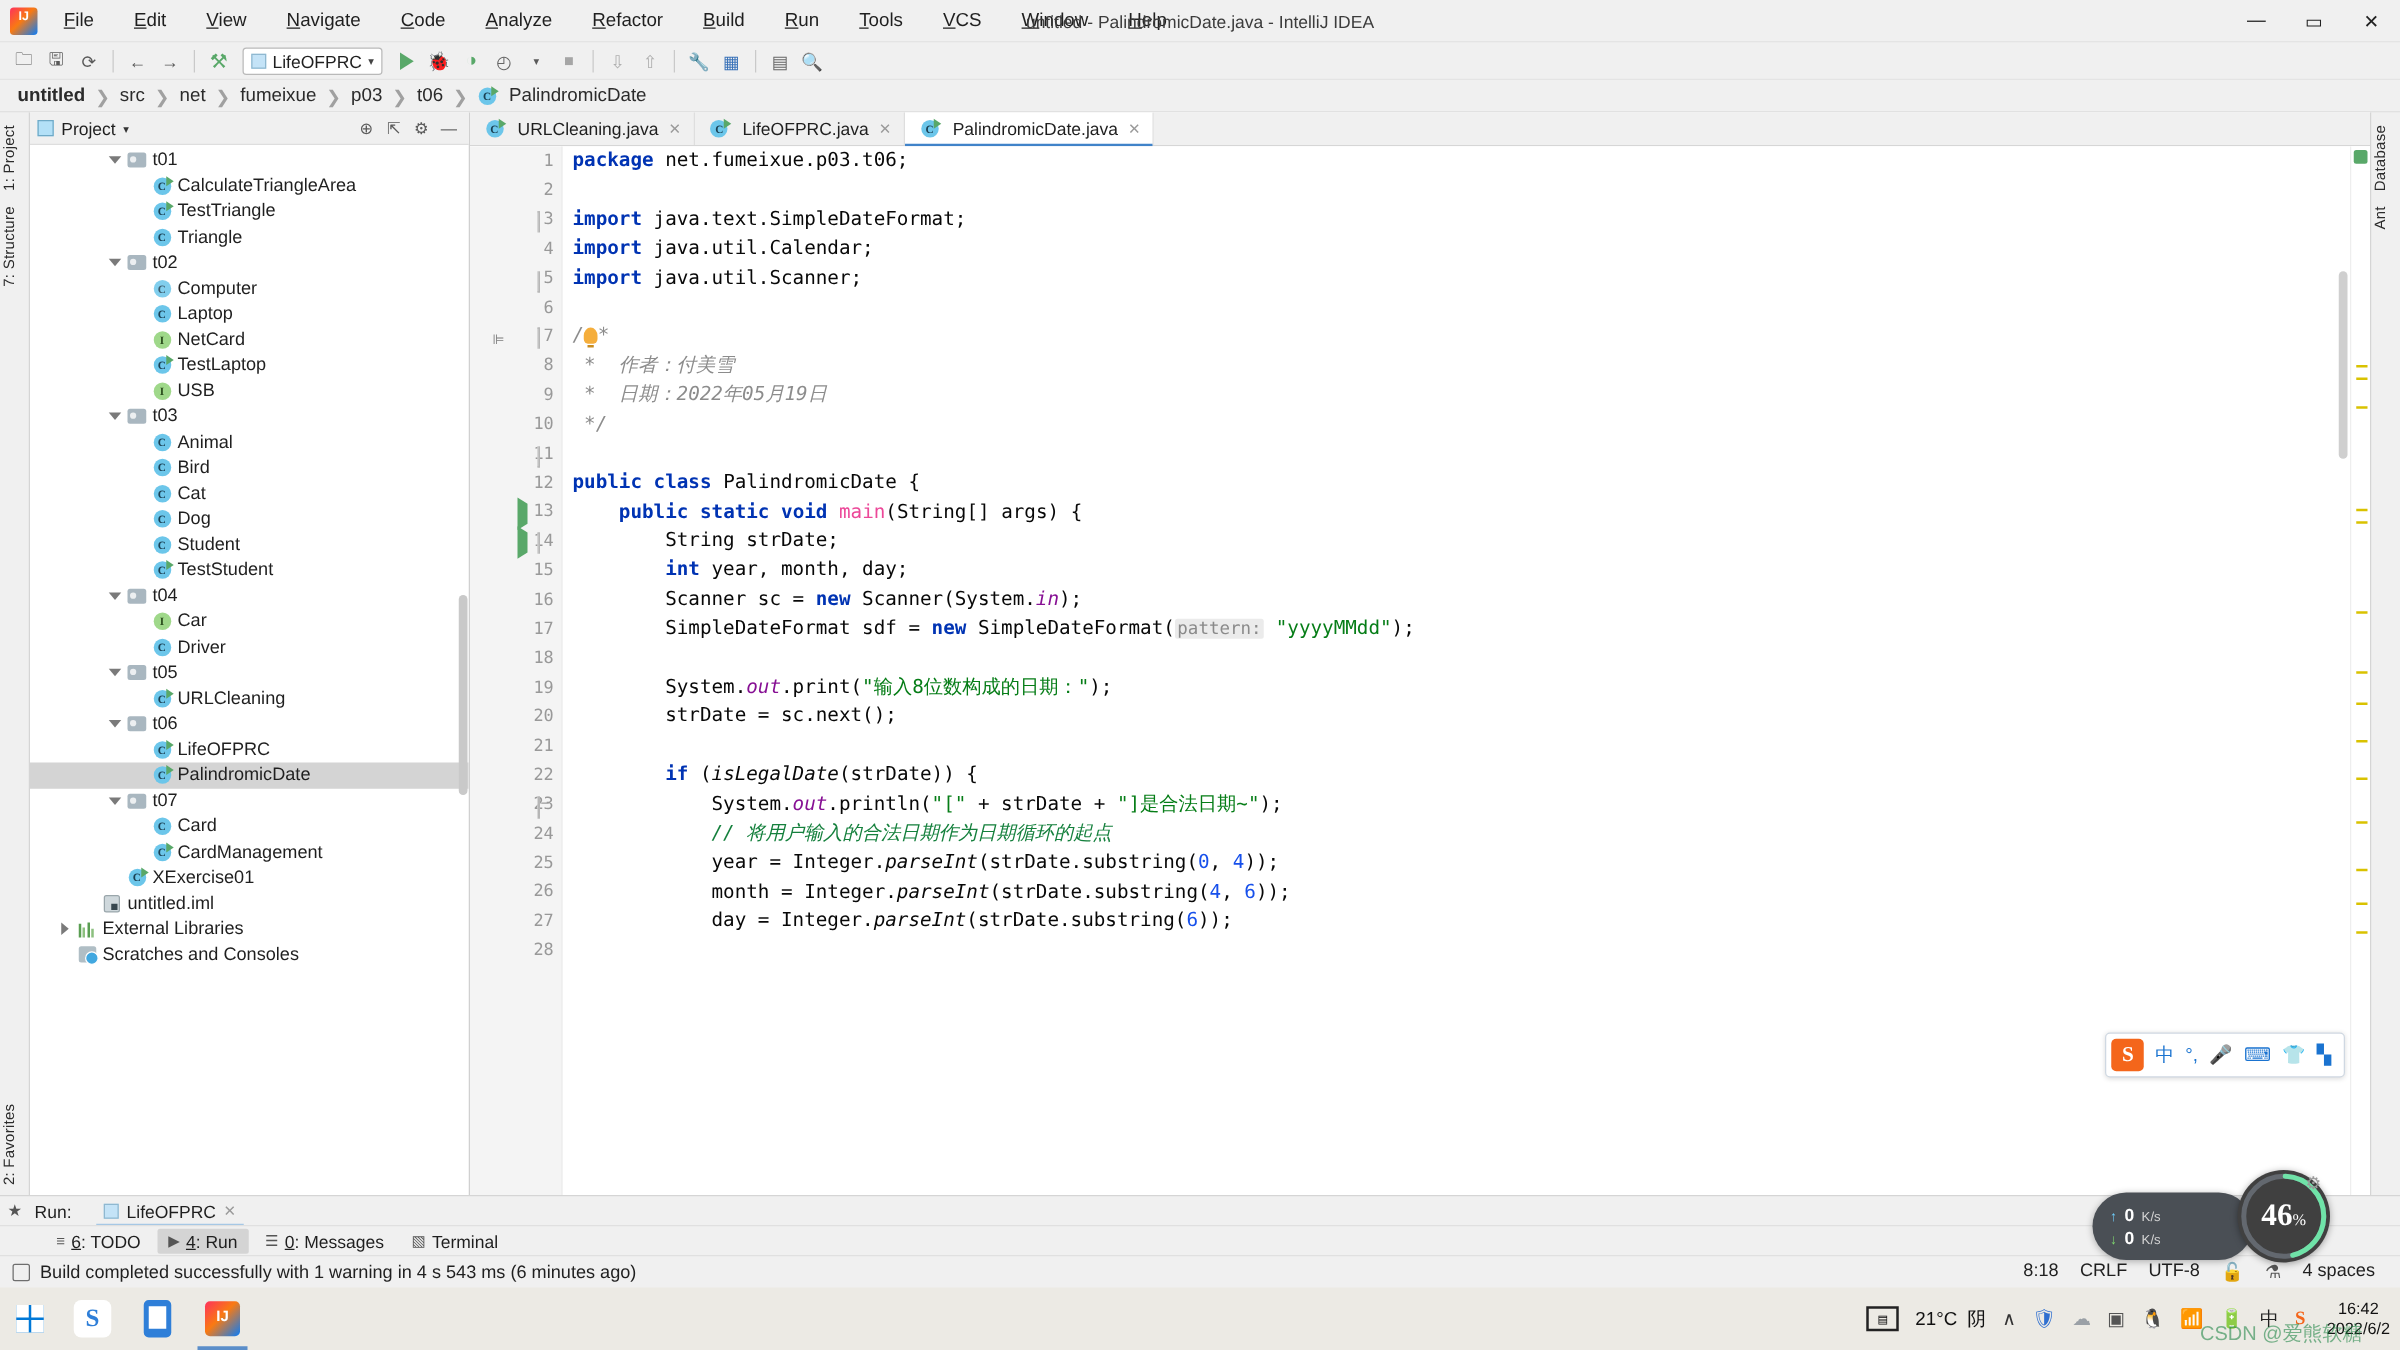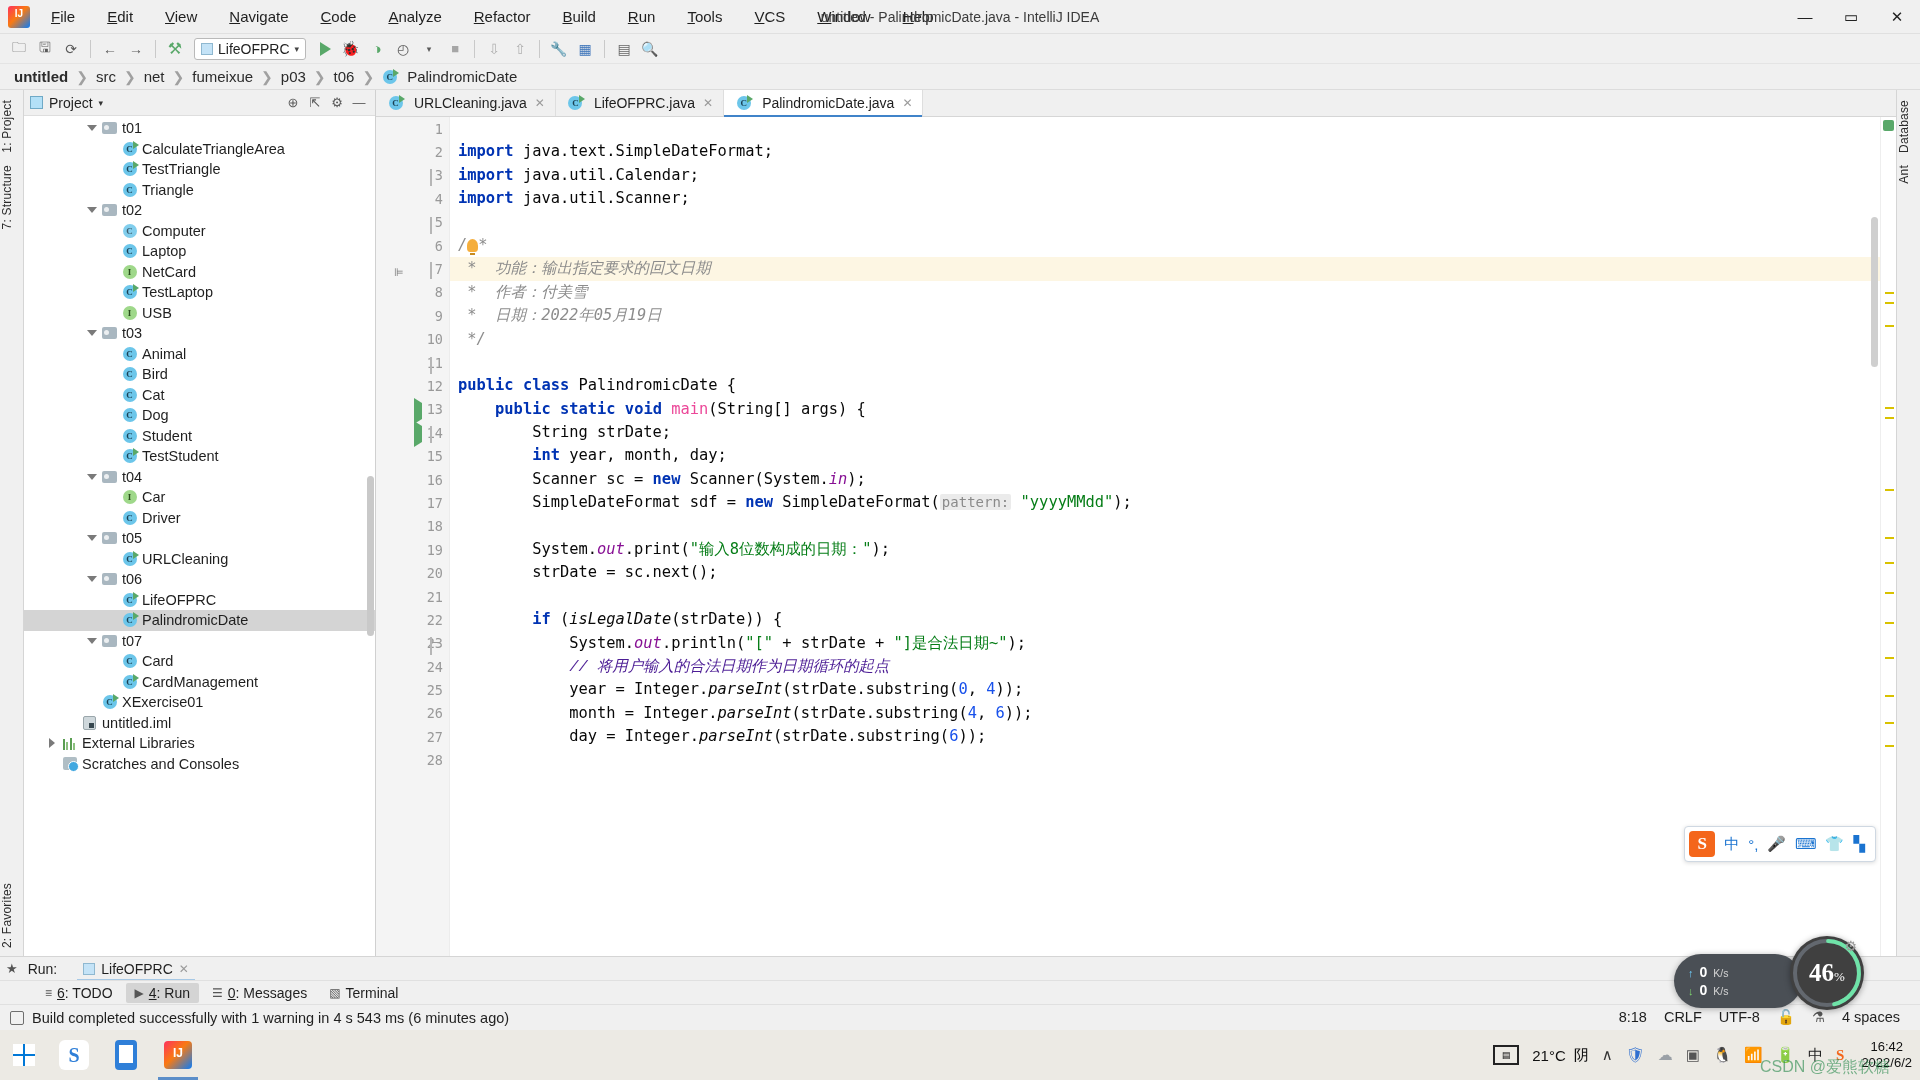--- a/index.html
+++ b/index.html
@@ -192,21 +192,21 @@
   .codecol { flex:1; position:relative; overflow:hidden; }
   .cline {
     height:23.4px; line-height:23.4px; white-space:pre;
     font-family:"DejaVu Sans Mono", monospace; font-size:15.4px; color:#080808;
     padding-left:8px;
   }
   .cline.hl { background:#fdf6e3; }
   .kw  { color:#0033b3; font-weight:600; }
   .str { color:#067d17; }
   .num { color:#1750eb; }
-  .cmt { color:#4c1d95; font-style:italic;font-family:Liberation Mono, monospace; }
+  .cmt { color:#15803d; font-style:italic; }
   .jdoc{ color:#8c8c8c; font-style:italic; }
   .fld { color:#871094; font-style:italic; }
   .mth { color:#ec4899; }
   .ital{ font-style:italic; }
   .hint{ background:#ebebeb; color:#8a8a8a; border-radius:2px; padding:0 2px; font-size:14px;}
   .bulb { display:inline-block; width:11px;height:13px; background:#f5ae3c;
           border-radius:50% 50% 30% 30%; vertical-align:-2px; position:relative;}
   .bulb::after{content:"";position:absolute;left:3px;bottom:-3px;width:5px;height:2px;background:#c98c20;}
 
   .err-stripe {
@@ -833,27 +833,27 @@
           </div>
           <div class="gline">
             <span>27</span>
           </div>
           <div class="gline">
             <span>28</span>
           </div>
         </div>
       <div class="codecol" id="codecol">
         <div class="scroll-v"></div>
+      <div class="cline"><span class="kw">package</span> net.fumeixue.p03.t06;</div>
           <div class="cline">&nbsp;</div>
           <div class="cline"><span class="kw">import</span> java.text.SimpleDateFormat;</div>
           <div class="cline"><span class="kw">import</span> java.util.Calendar;</div>
           <div class="cline"><span class="kw">import</span> java.util.Scanner;</div>
           <div class="cline">&nbsp;</div>
           <div class="cline"><span class="jdoc">/</span><span class="bulb"></span><span class="jdoc">*</span></div>
-          <div class="cline hl"><span class="jdoc"> *  功能：输出指定要求的回文日期</span></div>
           <div class="cline"><span class="jdoc"> *  作者：付美雪</span></div>
           <div class="cline"><span class="jdoc"> *  日期：2022年05月19日</span></div>
           <div class="cline"><span class="jdoc"> */</span></div>
           <div class="cline">&nbsp;</div>
           <div class="cline"><span class="kw">public</span> <span class="kw">class</span> PalindromicDate {</div>
           <div class="cline">    <span class="kw">public</span> <span class="kw">static</span> <span class="kw">void</span> <span class="mth">main</span>(String[] args) {</div>
           <div class="cline">        String strDate;</div>
           <div class="cline">        <span class="kw">int</span> year, month, day;</div>
           <div class="cline">        Scanner sc = <span class="kw">new</span> Scanner(System.<span class="fld">in</span>);</div>
           <div class="cline">        SimpleDateFormat sdf = <span class="kw">new</span> SimpleDateFormat(<span class="hint">pattern:</span> <span class="str">"yyyyMMdd"</span>);</div>

